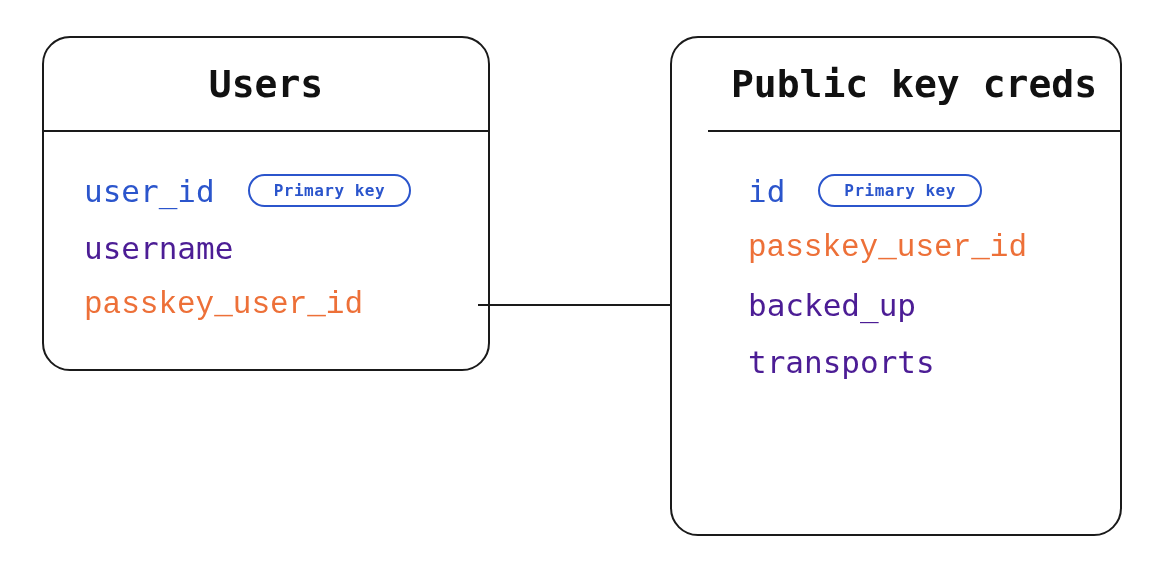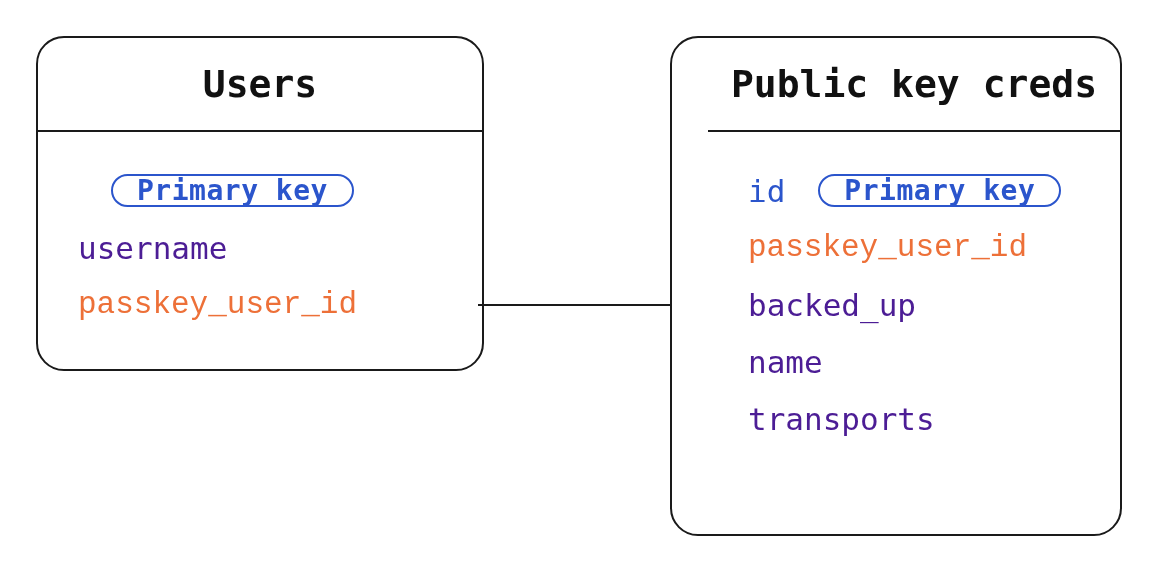--- a/index.html
+++ b/index.html
@@ -16,21 +16,21 @@
     overflow: hidden;
   }
   .er-table {
     position: absolute;
     background: #ffffff;
     border: 2px solid #1a1a1a;
     border-radius: 28px;
     box-sizing: border-box;
   }
   .er-table.users {
-    left: 36px;
+    left: 42px;
     top: 36px;
     width: 448px;
     height: 335px;
   }
   .er-table.creds {
     left: 670px;
     top: 36px;
     width: 452px;
     height: 500px;
     padding-left: 36px;
@@ -63,21 +63,21 @@
   .pk-badge {
     margin-left: 33px;
     height: 33px;
     box-sizing: border-box;
     display: inline-flex;
     align-items: center;
     padding: 0 24px;
     border: 2px solid #2b55cc;
     border-radius: 999px;
     color: #2b55cc;
-    font-size: 28px;
+    font-size: 16px;
     font-weight: bold;
     letter-spacing: 0.5px;
     white-space: nowrap;
   }
   .relationship-line {
     position: absolute;
     left: 478px;
     top: 304px;
     width: 192px;
     height: 2px;
@@ -86,20 +86,21 @@
 </style>
 </head>
 <body>
 
 <div class="canvas">
 
   <div class="er-table users">
     <div class="er-table-header">Users</div>
     <div class="er-table-body">
       <div class="er-field pk">
+        <span>user_id</span>
         <span class="pk-badge">Primary key</span>
       </div>
       <div class="er-field">
         <span>username</span>
       </div>
       <div class="er-field fk">
         <span>passkey_user_id</span>
       </div>
     </div>
   </div>
@@ -113,21 +114,18 @@
         <span>id</span>
         <span class="pk-badge">Primary key</span>
       </div>
       <div class="er-field fk">
         <span>passkey_user_id</span>
       </div>
       <div class="er-field">
         <span>backed_up</span>
       </div>
       <div class="er-field">
-        <span>name</span>
-      </div>
-      <div class="er-field">
         <span>transports</span>
       </div>
     </div>
   </div>
 
 </div>
 
 </body></html>

